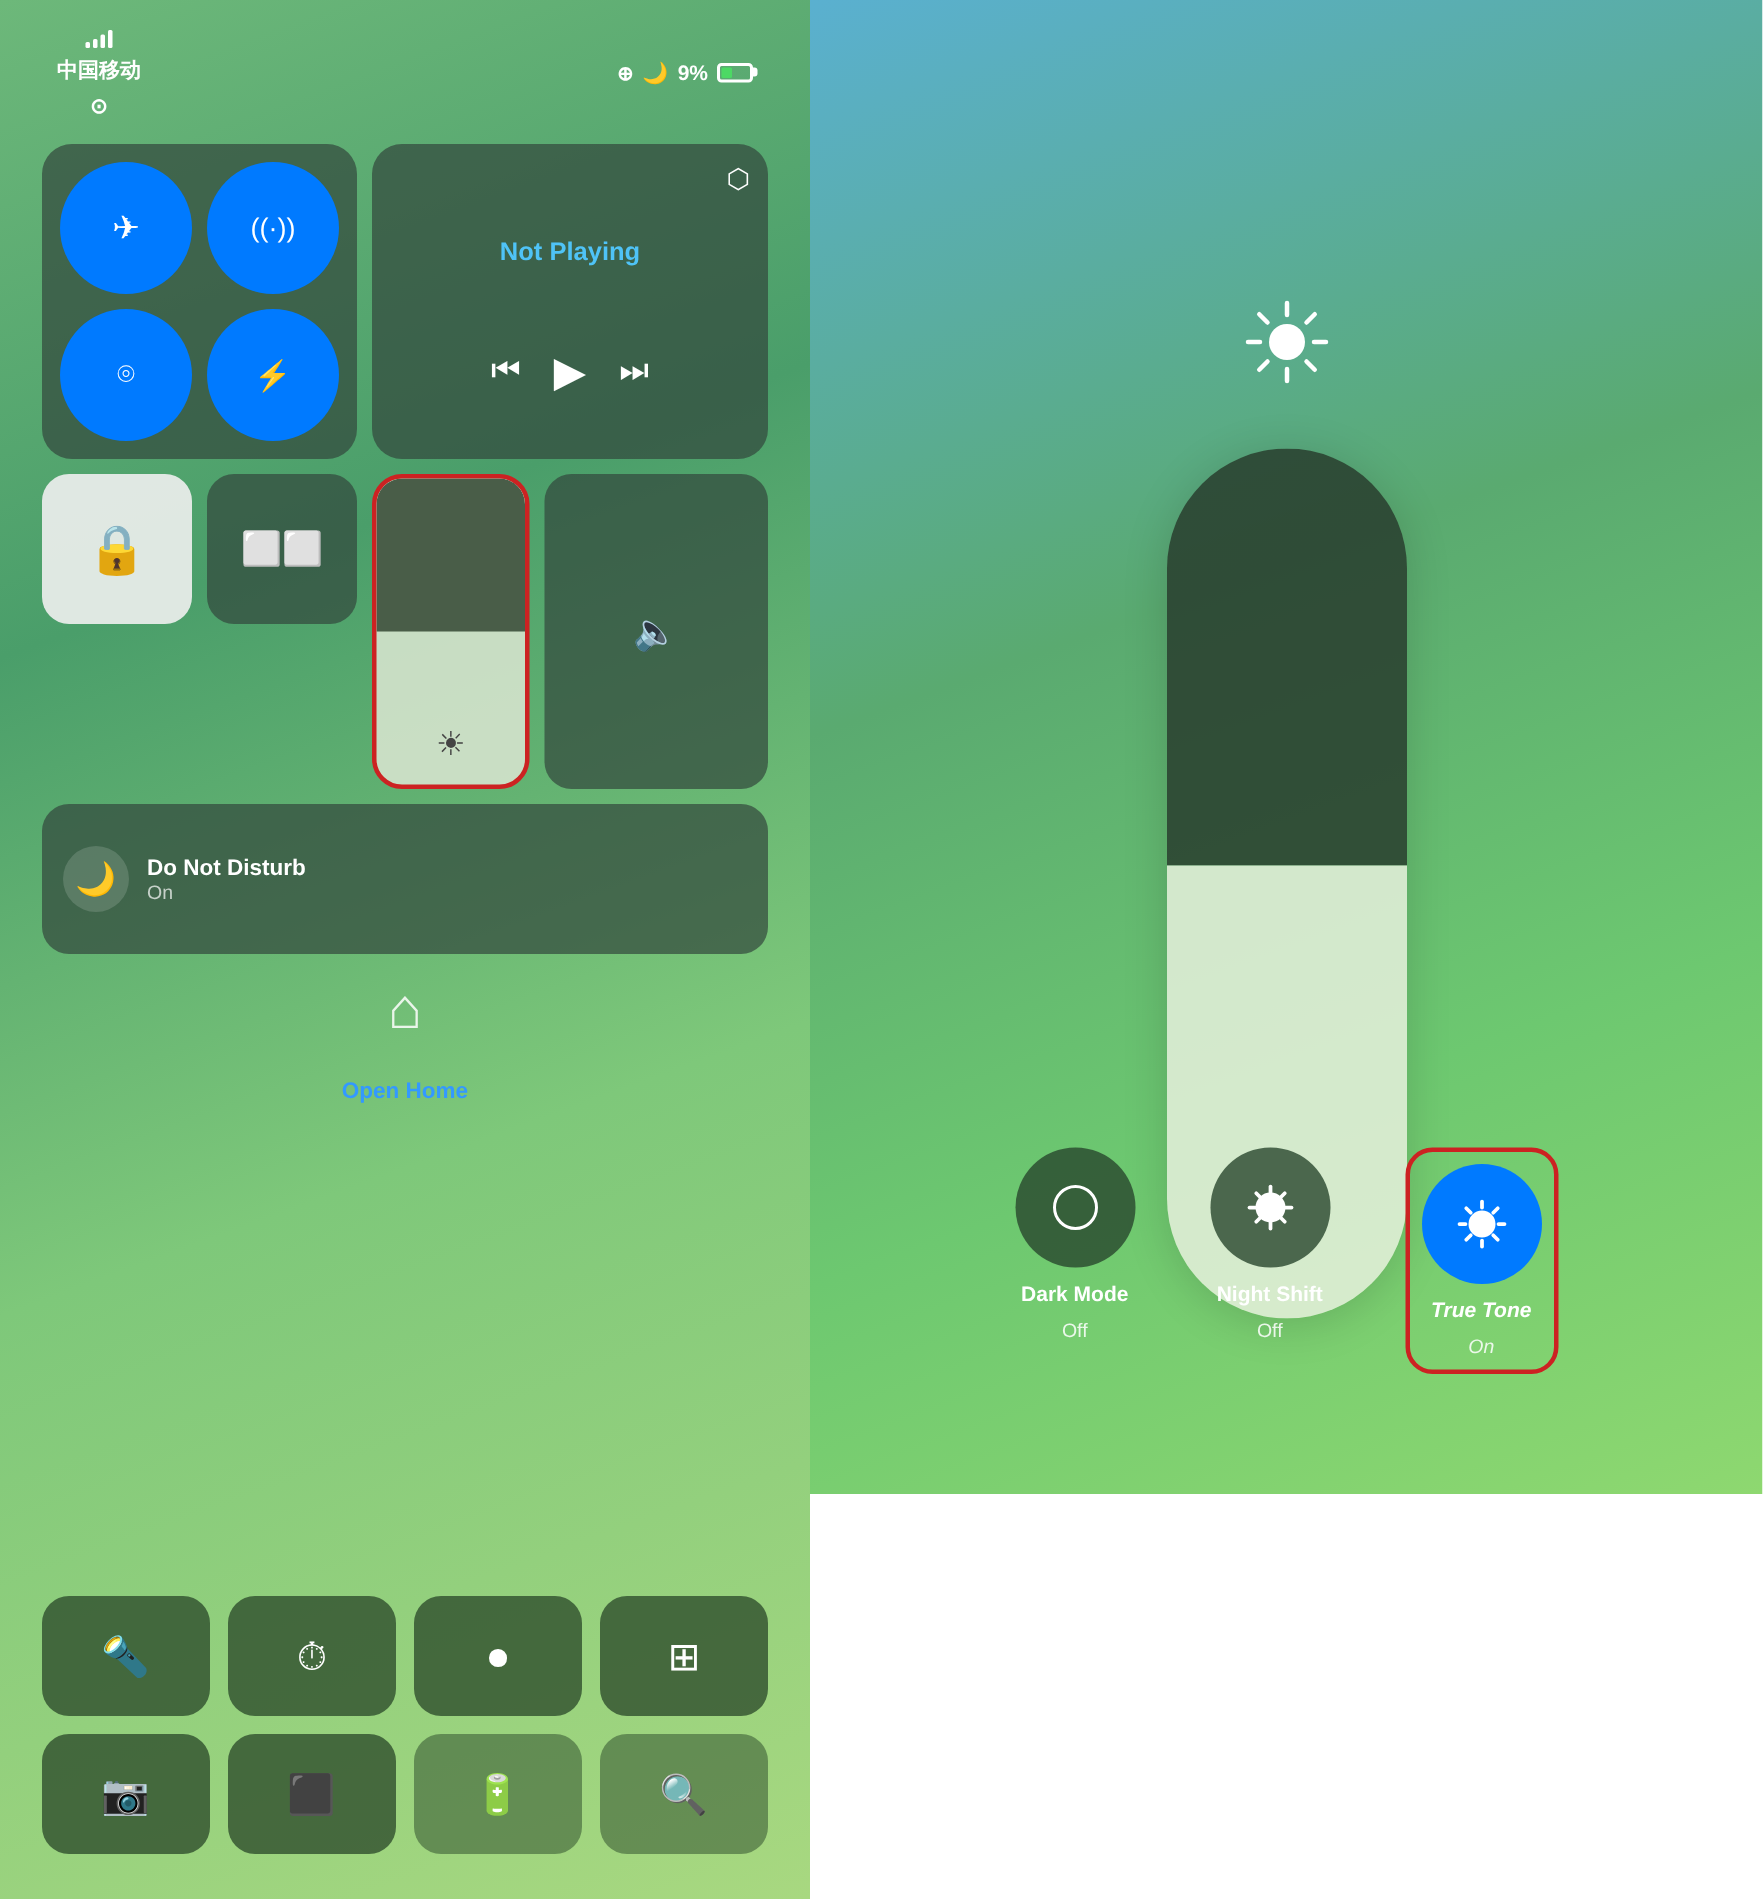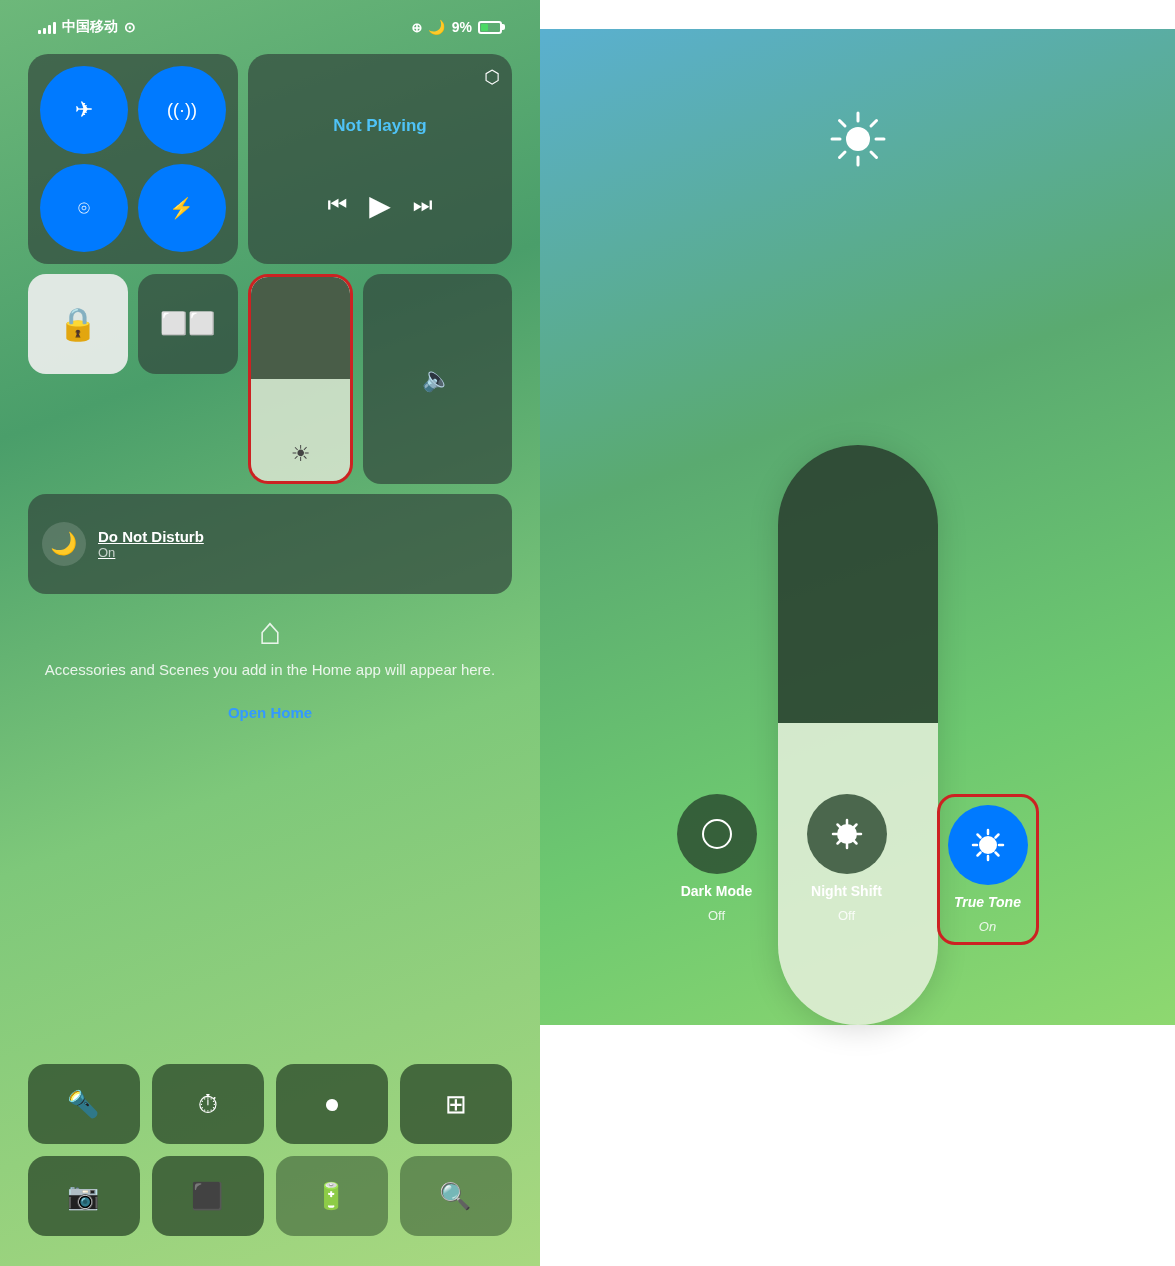--- a/index.html
+++ b/index.html
@@ -32,20 +32,21 @@
       padding: 18px 10px 8px;
       color: white;
       font-size: 15px;
       font-weight: 600;
     }
     .status-left {
       display: flex;
       align-items: center;
       gap: 6px;
       font-size: 14px;
+      flex-direction: column;
     }
     .status-right {
       display: flex;
       align-items: center;
       gap: 6px;
       font-size: 14px;
     }
 
     
     .cc-grid {
@@ -200,21 +201,21 @@
     .dnd-moon {
       width: 44px;
       height: 44px;
       background: rgba(255,255,255,0.15);
       border-radius: 50%;
       display: flex;
       align-items: center;
       justify-content: center;
       font-size: 22px;
     }
-    .dnd-text { display: flex; flex-direction: column; text-decoration: underline; }
+    .dnd-text { display: flex; flex-direction: column; }
     .dnd-title { font-size: 15px; font-weight: 700; }
     .dnd-sub { font-size: 13px; color: rgba(255,255,255,0.7); }
 
     
     .home-section {
       display: flex;
       flex-direction: column;
       align-items: center;
       margin-top: 16px;
       gap: 6px;
@@ -262,22 +263,21 @@
 
     
     .right-panel {
       width: 635px;
       height: 996px;
       background: linear-gradient(160deg, #5ab0d0 0%, #5aaa70 40%, #6dc870 70%, #8ed870 100%);
       position: relative;
       display: flex;
       flex-direction: column;
       align-items: center;
-      justify-content: space-between;
-      margin-top: 29px;
+      justify-content: center;
     }
 
     
     .sun-container {
       margin-top: 80px;
       font-size: 46px;
       color: white;
       text-shadow: 0 0 20px rgba(255,255,255,0.8);
     }
 
@@ -459,21 +459,20 @@
         <div class="dnd-text">
           <span class="dnd-title">Do Not Disturb</span>
           <span class="dnd-sub">On</span>
         </div>
       </div>
     </div>
   </div>
 
   <div class="home-section">
     <div class="home-icon">⌂</div>
-    <div class="home-desc">Accessories and Scenes you add in the Home app will appear here.</div>
     <div class="open-home">Open Home</div>
   </div>
 
   <div class="bottom-toolbar">
     <div class="toolbar-row">
       <div class="tool-btn">🔦</div>
       <div class="tool-btn">⏱</div>
       <div class="tool-btn">⏺</div>
       <div class="tool-btn">⊞</div>
     </div>

